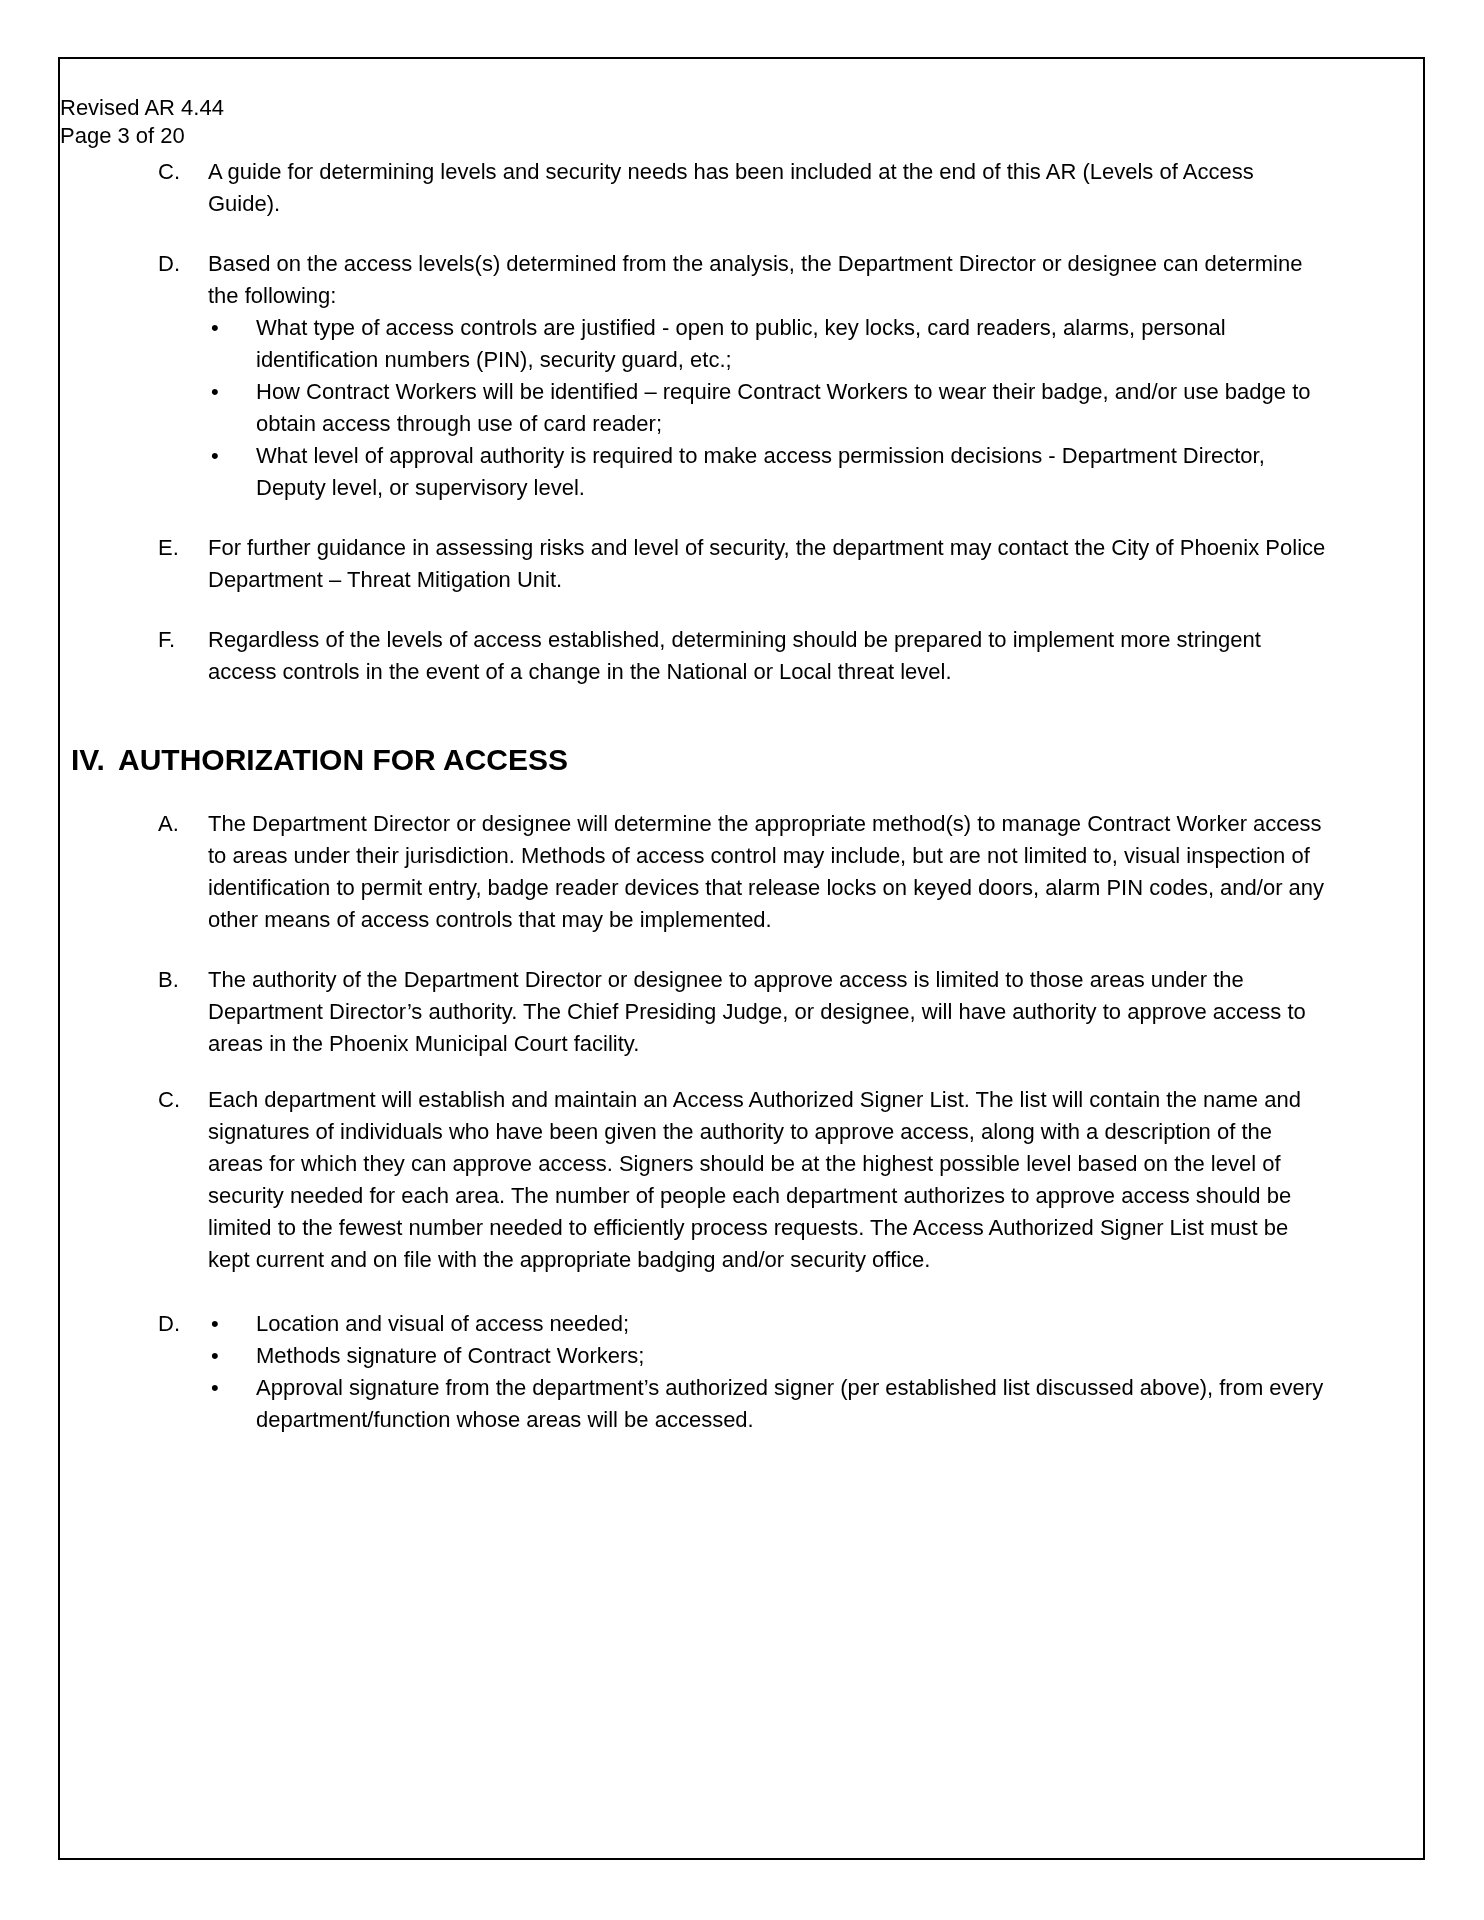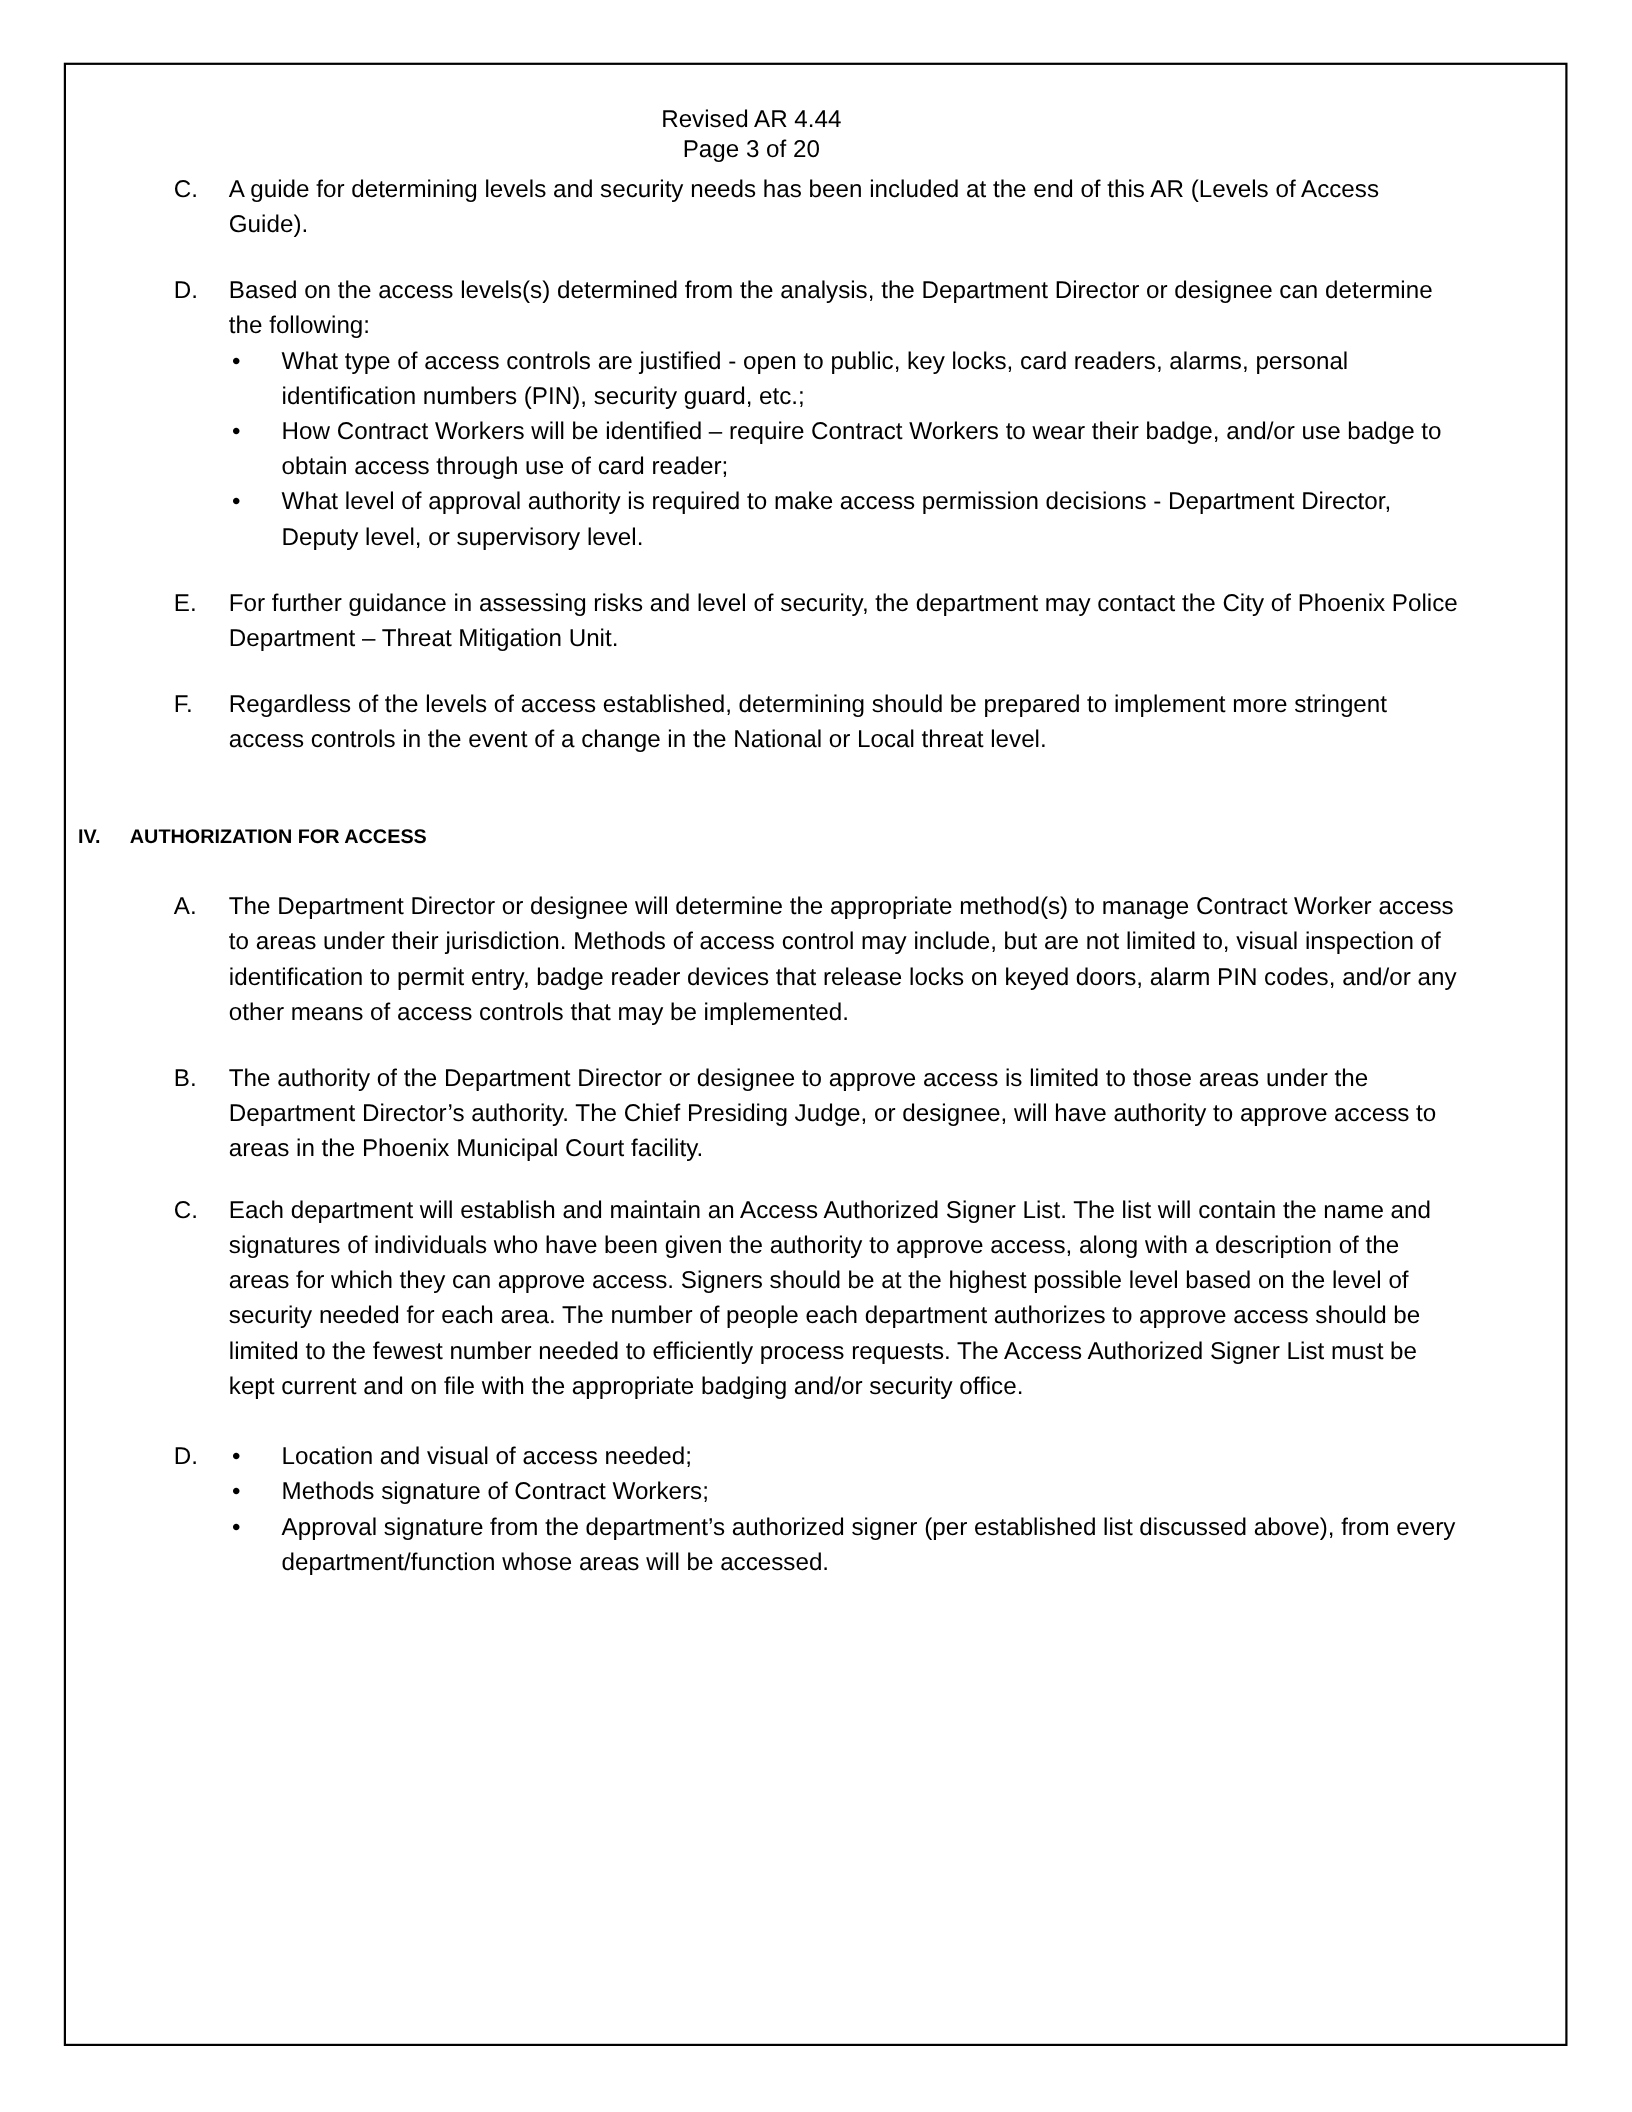--- a/index.html
+++ b/index.html
@@ -22,42 +22,42 @@
     left: 58px;
     top: 57px;
     width: 1367px;
     height: 1803px;
     border: 2px solid #000000;
     box-sizing: border-box;
   }
   .doc-header {
     margin-top: 35px;
     padding-right: 117px;
-    text-align: center;
+    text-align: left;
     font-size: 22px;
     line-height: 28px;
   }
   .item {
     position: relative;
     margin-left: 98px;
     margin-right: 95px;
     padding-left: 50px;
     font-size: 22px;
     line-height: 32px;
   }
   .item .marker {
     position: absolute;
     left: 0;
     top: 0;
   }
   .section-heading {
     position: relative;
     margin-left: 11px;
     padding-left: 47px;
-    font-size: 18px;
+    font-size: 30px;
     line-height: 32px;
     font-weight: bold;
   }
   .section-heading .marker {
     position: absolute;
     left: 0;
     top: 0;
   }
   .bullet-item {
     position: relative;

